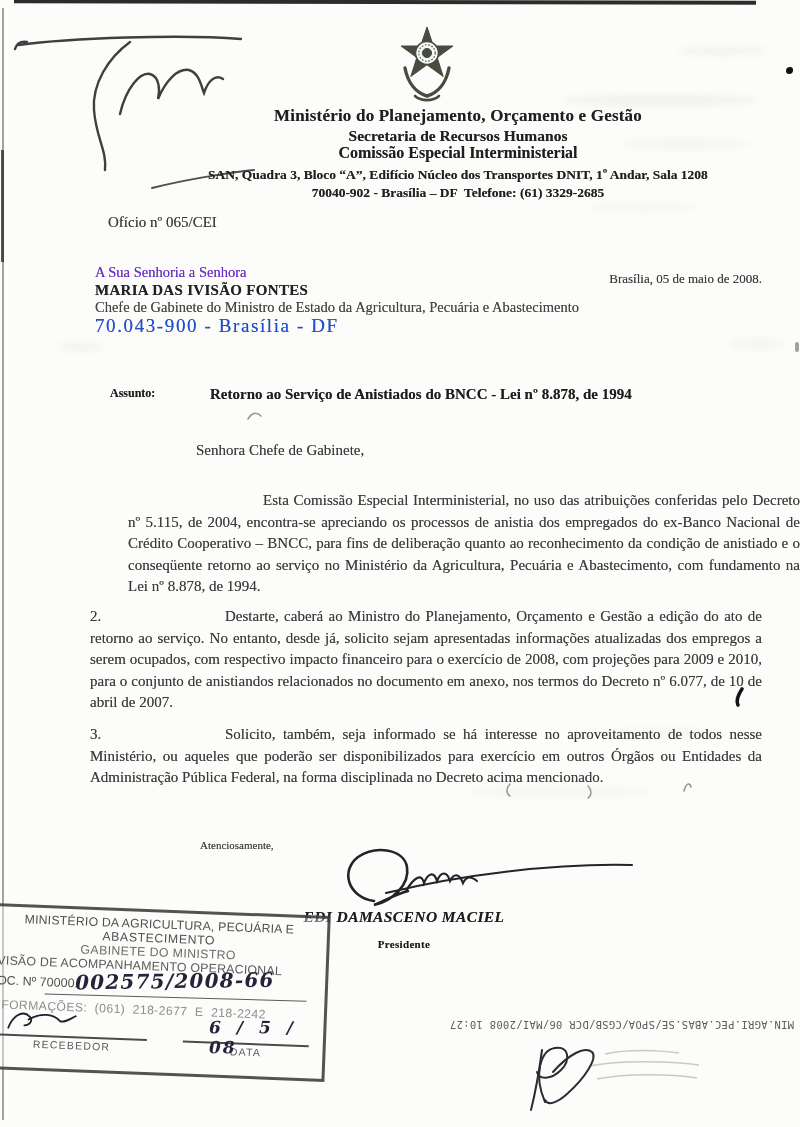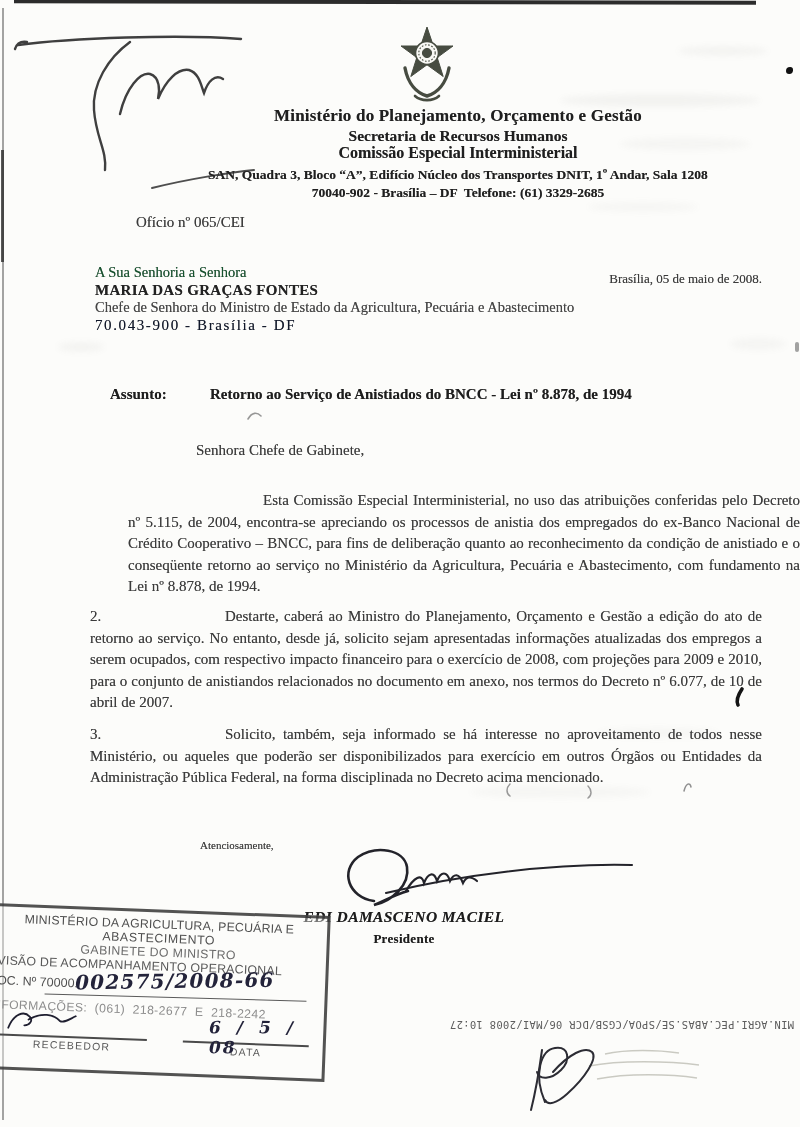--- a/index.html
+++ b/index.html
@@ -10,44 +10,44 @@
   .abs{position:absolute;}
 
   
   .letterhead{position:absolute;left:110px;top:0;width:696px;text-align:center;color:#1f1f1f;}
   .lh-org{position:absolute;left:0;top:106px;width:100%;font-size:17px;font-weight:bold;letter-spacing:.2px;}
   .lh-sec{position:absolute;left:0;top:127px;width:100%;font-size:15.5px;font-weight:bold;}
   .lh-com{position:absolute;left:0;top:144px;width:100%;font-size:16px;font-weight:bold;}
   .lh-a1{position:absolute;left:0;top:167px;width:100%;font-size:13.5px;font-weight:bold;white-space:pre-wrap;}
   .lh-a2{position:absolute;left:0;top:185px;width:100%;font-size:13.5px;font-weight:bold;white-space:pre-wrap;}
 
-  .reference{position:absolute;left:108px;top:214px;font-size:15px;margin-left:28px;}
+  .reference{position:absolute;left:108px;top:214px;font-size:15px;}
   .dateline{position:absolute;right:38px;top:258px;font-size:13px;margin-top:13px;}
 
   .recipient{position:absolute;left:95px;top:264px;line-height:17.5px;}
-  .rc-hon{font-size:14.5px;color:#14532d;}
+  .rc-hon{font-size:14.5px;color:#6d28d9;}
   .rc-name{font-size:15px;font-weight:bold;color:#222;letter-spacing:.3px;}
   .rc-title{font-size:14.5px;color:#454545;}
-  .rc-addr{font-size:15px;color:#0f172a;letter-spacing:1.6px;}
+  .rc-addr{font-size:19px;color:#1d4ed8;letter-spacing:1.6px;}
 
   .subject{position:absolute;left:110px;top:386px;width:660px;color:#1d1d1d;}
-  .subj-label{position:absolute;left:0;top:0;font-size:15px;font-weight:bold;}
+  .subj-label{position:absolute;left:0;top:0;font-size:12px;font-weight:bold;}
   .subj-text{position:absolute;left:86px;top:0;width:570px;font-size:15px;font-weight:bold;margin-left:14px;}
 
   .greeting{position:absolute;left:196px;top:442px;font-size:15px;text-align:right;}
 
   .para{position:absolute;left:90px;width:672px;text-align:justify;font-size:15px;line-height:21.5px;text-indent:135px;}
   .para .num{position:absolute;left:0;top:0;text-indent:0;}
   .p1{top:490px;margin-left:38px;} .p2{top:606px;} .p3{top:724px;}
 
   .closing{position:absolute;left:200px;top:839px;font-size:11px;}
 
   .signer{position:absolute;left:278px;top:908px;width:252px;text-align:center;color:#1c1c1c;}
   .signer-name{font-weight:bold;font-style:italic;font-size:15.5px;letter-spacing:.4px;}
-  .signer-role{font-weight:bold;font-size:13px;margin-top:5px;letter-spacing:.3px;}
+  .signer-role{font-weight:bold;font-size:11px;margin-top:12px;letter-spacing:.3px;}
 
   
   .stamp{position:absolute;left:-8px;top:903px;width:336px;height:160px;
          transform:rotate(2.2deg);transform-origin:0 0;
          border:3px solid rgba(45,45,45,.82);border-left:none;
          background:rgba(253,253,251,.4);
          font-family:"Liberation Sans","DejaVu Sans",sans-serif;color:#4f4f4f;
          text-shadow:none;}
   .stamp .c{text-align:center;}
   .st-l1{margin-top:5px;font-size:12.3px;letter-spacing:.2px;}
@@ -137,22 +137,22 @@
     <div class="lh-com">Comissão Especial Interministerial</div>
     <div class="lh-a1">SAN, Quadra 3, Bloco “A”, Edifício Núcleo dos Transportes DNIT, 1º Andar, Sala 1208</div>
     <div class="lh-a2">70040-902 - Brasília – DF  Telefone: (61) 3329-2685</div>
   </div>
 
   <div class="reference">Ofício nº 065/CEI</div>
   <div class="dateline">Brasília, 05 de maio de 2008.</div>
 
   <div class="recipient">
     <div class="rc-hon">A Sua Senhoria a Senhora</div>
-    <div class="rc-name">MARIA DAS GRAÇAS FONTES</div>
-    <div class="rc-title">Chefe de Senhora do Ministro de Estado da Agricultura, Pecuária e Abastecimento</div>
+    <div class="rc-name">MARIA DAS IVISÃO FONTES</div>
+    <div class="rc-title">Chefe de Gabinete do Ministro de Estado da Agricultura, Pecuária e Abastecimento</div>
     <div class="rc-addr">70.043-900 - Brasília - DF</div>
   </div>
 
   <div class="subject">
     <span class="subj-label">Assunto:</span>
     <span class="subj-text">Retorno ao Serviço de Anistiados do BNCC - Lei nº 8.878, de 1994</span>
   </div>
 
   <svg class="abs" style="left:246px;top:410px;" width="18" height="14" viewBox="0 0 18 14">
     <path d="M2,9 C6,2 11,2 15,6" fill="none" stroke="#7d7d7d" stroke-width="1.6" stroke-linecap="round" opacity=".8"></path>

